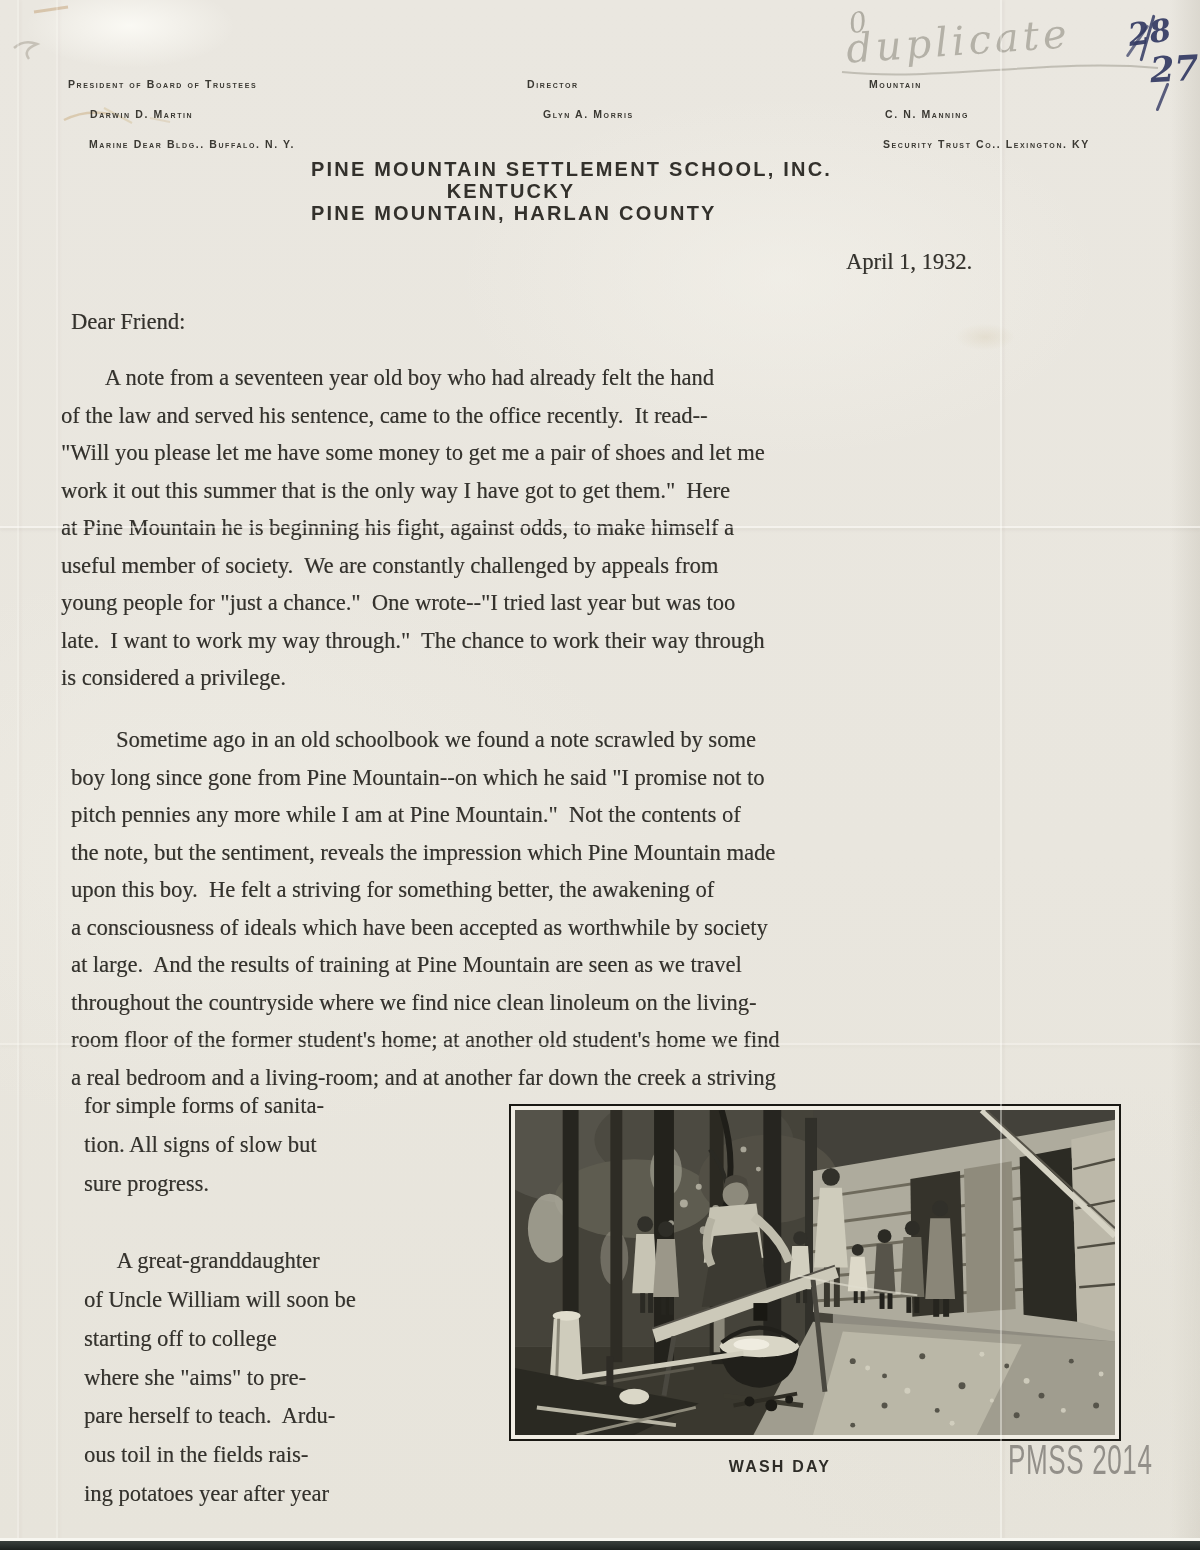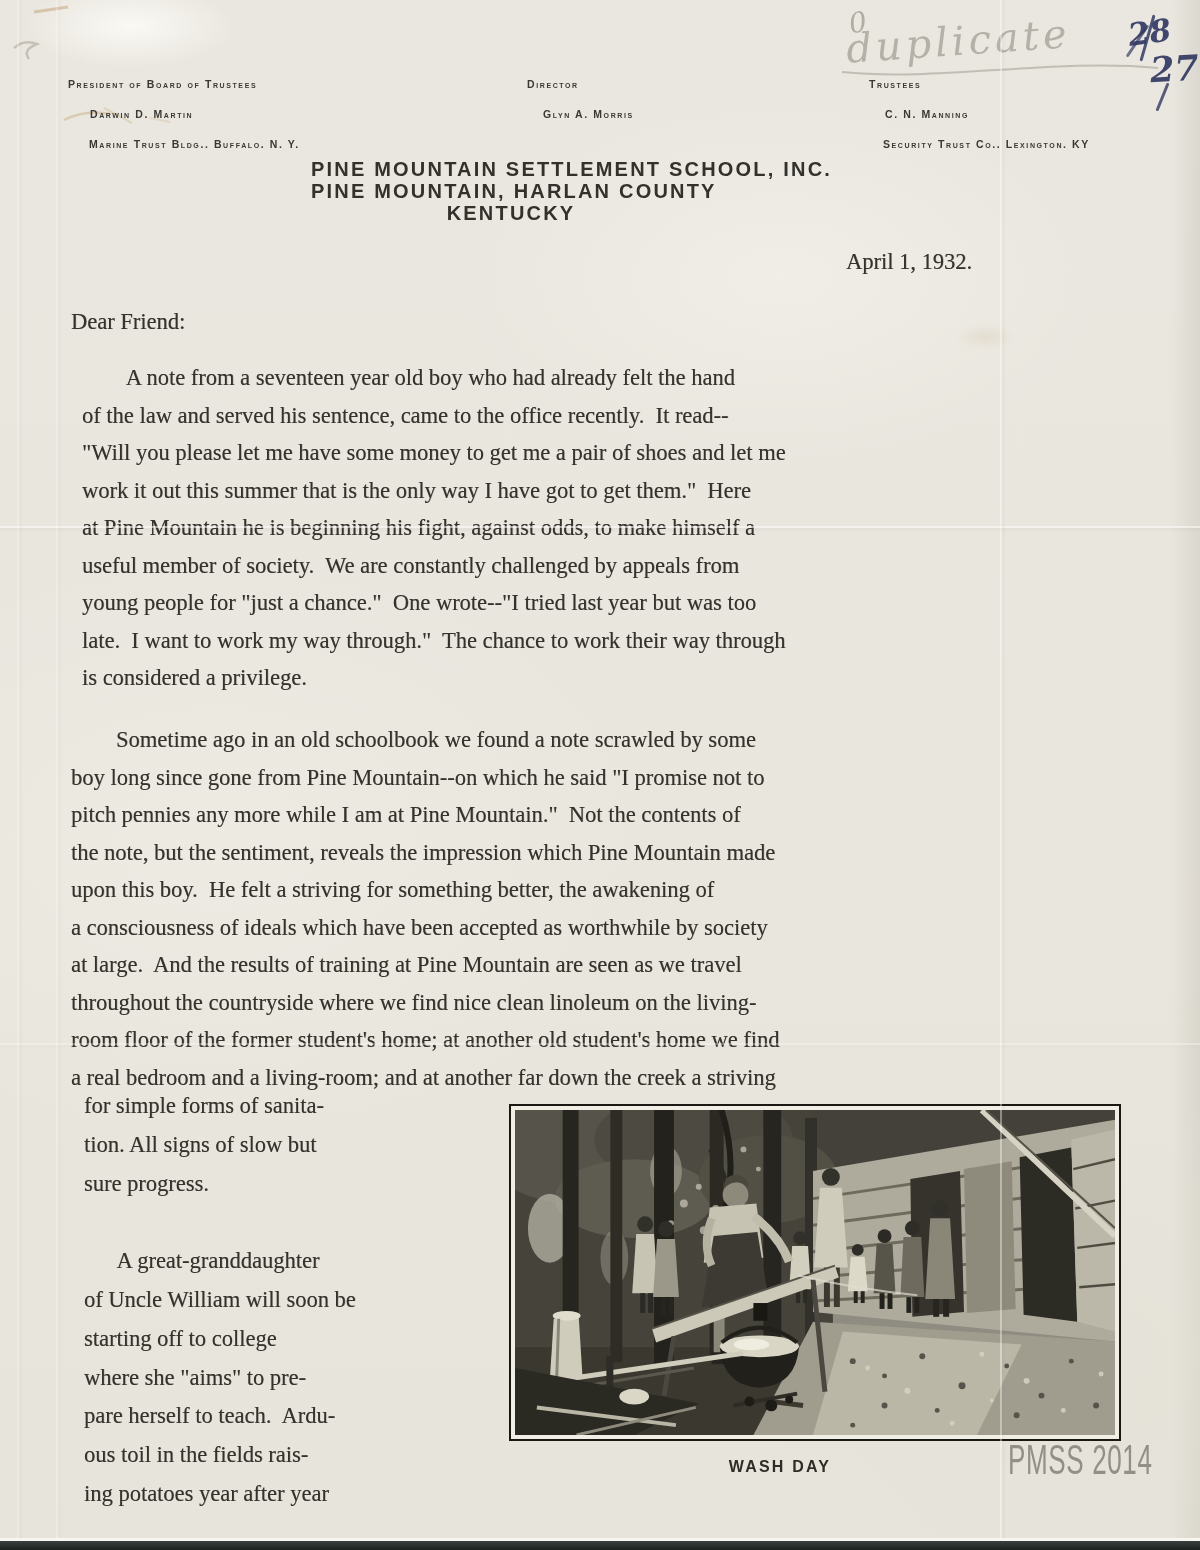--- a/index.html
+++ b/index.html
@@ -95,41 +95,41 @@
   <span class="hand-pencil note-duplicate">duplicate</span>
   <span class="hand-ink note-struck">28</span>
   <div class="strike-mark"></div>
   <div class="strike-mark2"></div>
   <span class="hand-ink note-page">27</span>
   <div class="tail-mark"></div>
 
   <div class="lh-block" style="left:68px;top:77px;">
     <div>President of Board of Trustees</div>
     <div class="lh-sub">Darwin D. Martin</div>
-    <div class="lh-sub" style="margin-left:21px;">Marine Trust Bldg.. Buffalo. N. Y.</div>
+    <div class="lh-sub" style="margin-left:21px;">Marine Dear Bldg.. Buffalo. N. Y.</div>
   </div>
   <div class="lh-block" style="left:527px;top:77px;">
     <div>Director</div>
     <div class="lh-sub" style="margin-left:16px;">Glyn A. Morris</div>
   </div>
   <div class="lh-block" style="left:869px;top:77px;">
-    <div>Trustees</div>
+    <div>Mountain</div>
     <div class="lh-sub" style="margin-left:16px;">C. N. Manning</div>
     <div class="lh-sub" style="margin-left:14px;">Security Trust Co.. Lexington. KY</div>
   </div>
 
   <div class="school-block">
     <div>PINE MOUNTAIN SETTLEMENT SCHOOL, INC.</div>
+    <div>KENTUCKY</div>
     <div>PINE MOUNTAIN, HARLAN COUNTY</div>
-    <div>KENTUCKY</div>
   </div>
 
   <div class="tw" style="left:846px;top:243px;">April 1, 1932.</div>
   <div class="tw" style="left:71px;top:303px;">Dear Friend:</div>
-  <div class="tw" style="left:82px;top:359px;">        A note from a seventeen year old boy who had already felt the hand
+  <div class="tw" style="left:61px;top:359px;">        A note from a seventeen year old boy who had already felt the hand
 of the law and served his sentence, came to the office recently.  It read--
 "Will you please let me have some money to get me a pair of shoes and let me
 work it out this summer that is the only way I have got to get them."  Here
 at Pine Mountain he is beginning his fight, against odds, to make himself a
 useful member of society.  We are constantly challenged by appeals from
 young people for "just a chance."  One wrote--"I tried last year but was too
 late.  I want to work my way through."  The chance to work their way through
 is considered a privilege.</div>
   <div class="tw" style="left:71px;top:721px;">        Sometime ago in an old schoolbook we found a note scrawled by some
 boy long since gone from Pine Mountain--on which he said "I promise not to

